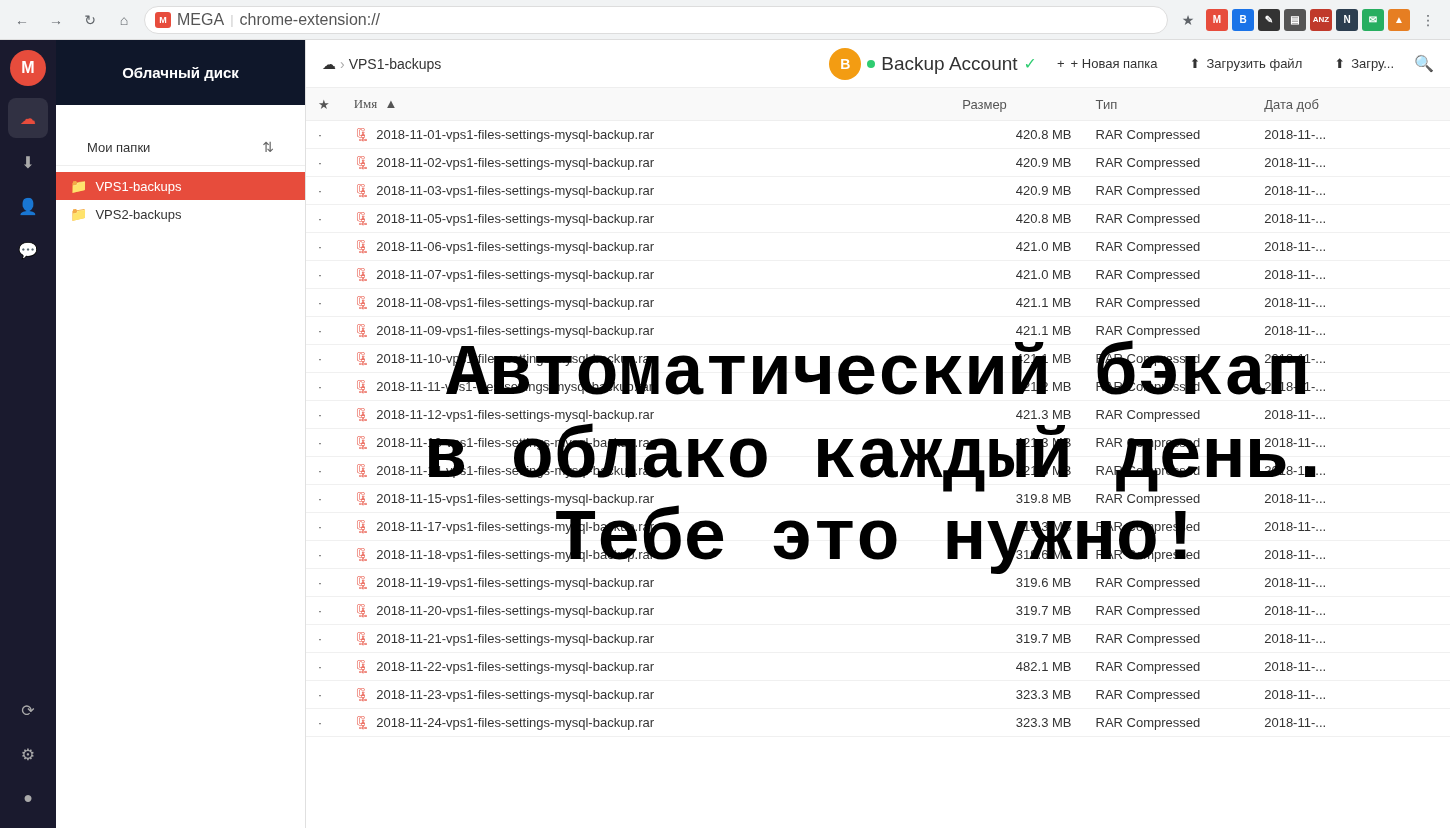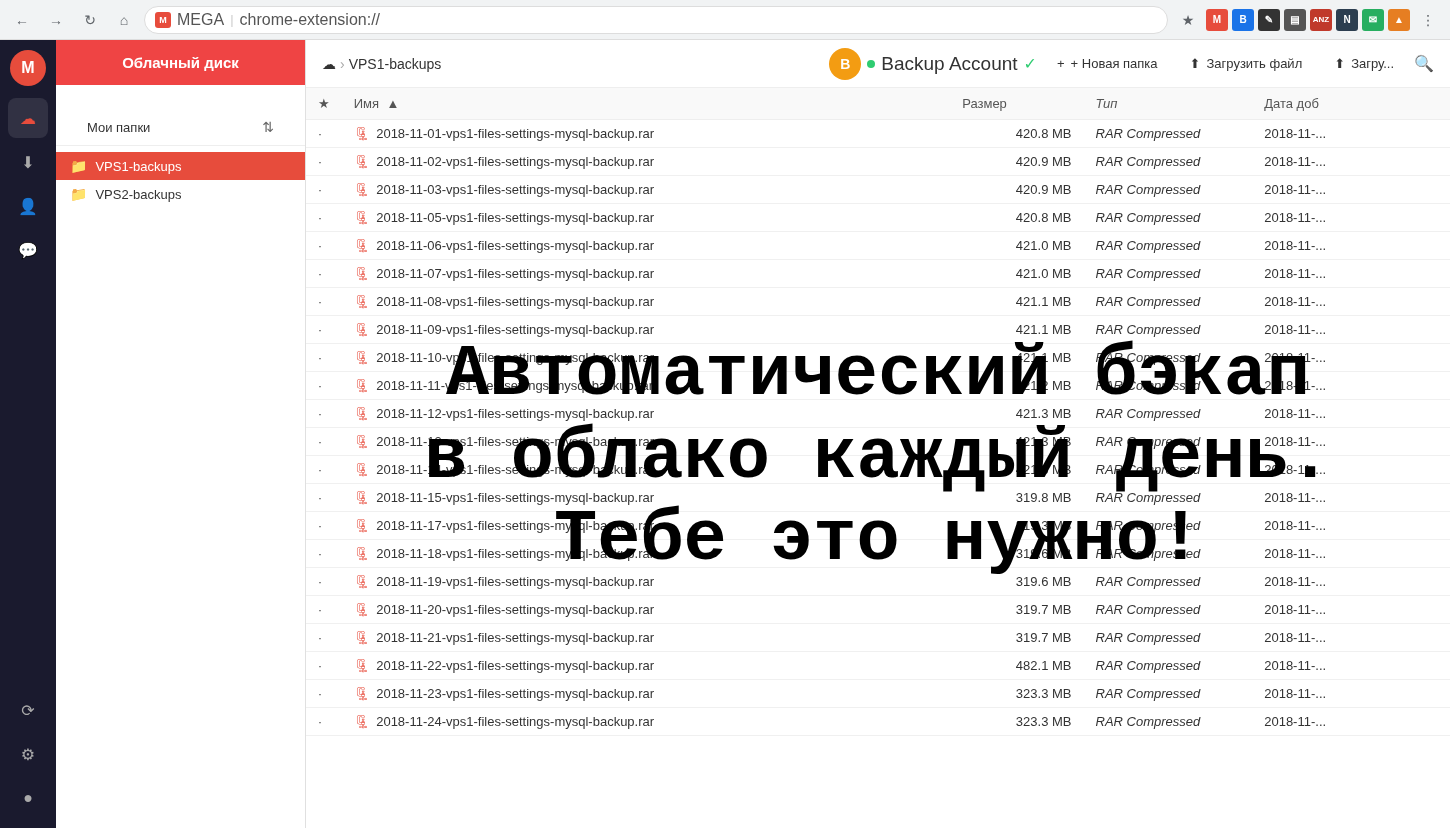--- a/index.html
+++ b/index.html
@@ -122,25 +122,25 @@
     
     .panel {
       width: 250px;
       background: #fff;
       border-right: 1px solid #e0e0e0;
       flex-shrink: 0;
       display: flex;
       flex-direction: column;
     }
     .panel-header {
-      background: #ef4444;
+      background: #0f172a;
       color: white;
       font-size: 15px;
       font-weight: bold;
-      padding: 14px 16px;
+      padding: 24px 16px;
       text-align: center;
     }
     .panel-folders-header {
       display: flex;
       align-items: center;
       justify-content: space-between;
       padding: 10px 31px;
       border-bottom: 1px solid #eee;
       margin-top: 24px;
     }
@@ -245,35 +245,35 @@
       border-bottom: 1px solid #eee;
       padding: 8px 12px;
       text-align: left;
       color: #555;
       font-weight: normal;
       position: sticky;
       top: 0;
       z-index: 1;
       white-space: nowrap;
     }
-    .file-table thead th.sortable { cursor: pointer; }
+    .file-table thead th.sortable { cursor: pointer; font-family: Liberation Serif, serif; }
     .file-table thead th .sort-arrow { margin-left: 4px; }
     .file-table tbody tr {
       border-bottom: 1px solid #f0f0f0;
     }
     .file-table td {
       padding: 6px 12px;
       color: #333;
       white-space: nowrap;
     }
     .file-icon { color: #e74c3c; margin-right: 6px; }
     .star-cell { color: #ddd; font-size: 12px; width: 20px; }
     .col-name { width: 55%; }
     .col-size { width: 12%; text-align: right; color: #555; }
-    .col-type { width: 15%; color: #555; font-style: italic; }
+    .col-type { width: 15%; color: #555; }
     .col-date { width: 18%; color: #555; margin-top: 20px; }
     .file-name-cell {
       display: flex;
       align-items: center;
     }
 
     
     .overlay-text {
       position: absolute;
       top: 0; left: 0; right: 0; bottom: 0;

